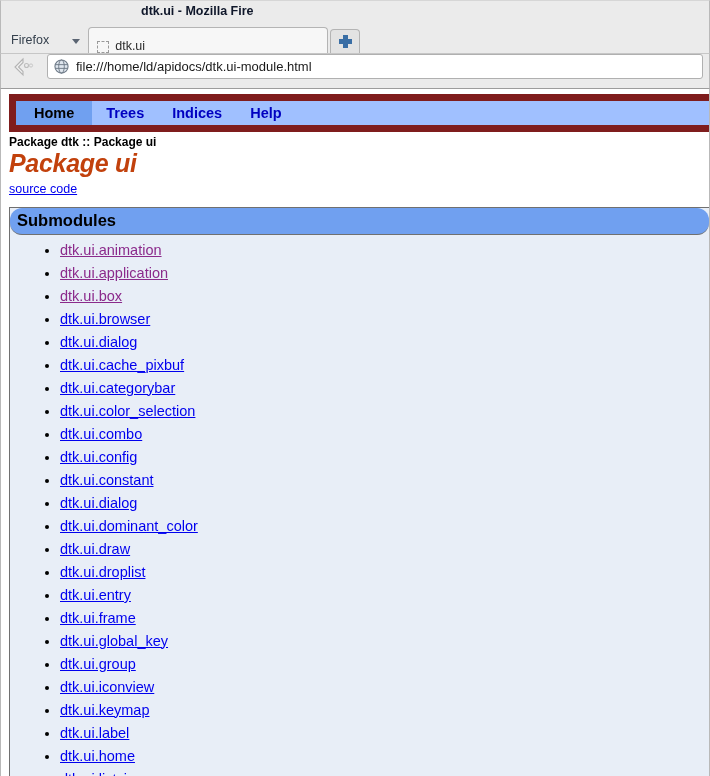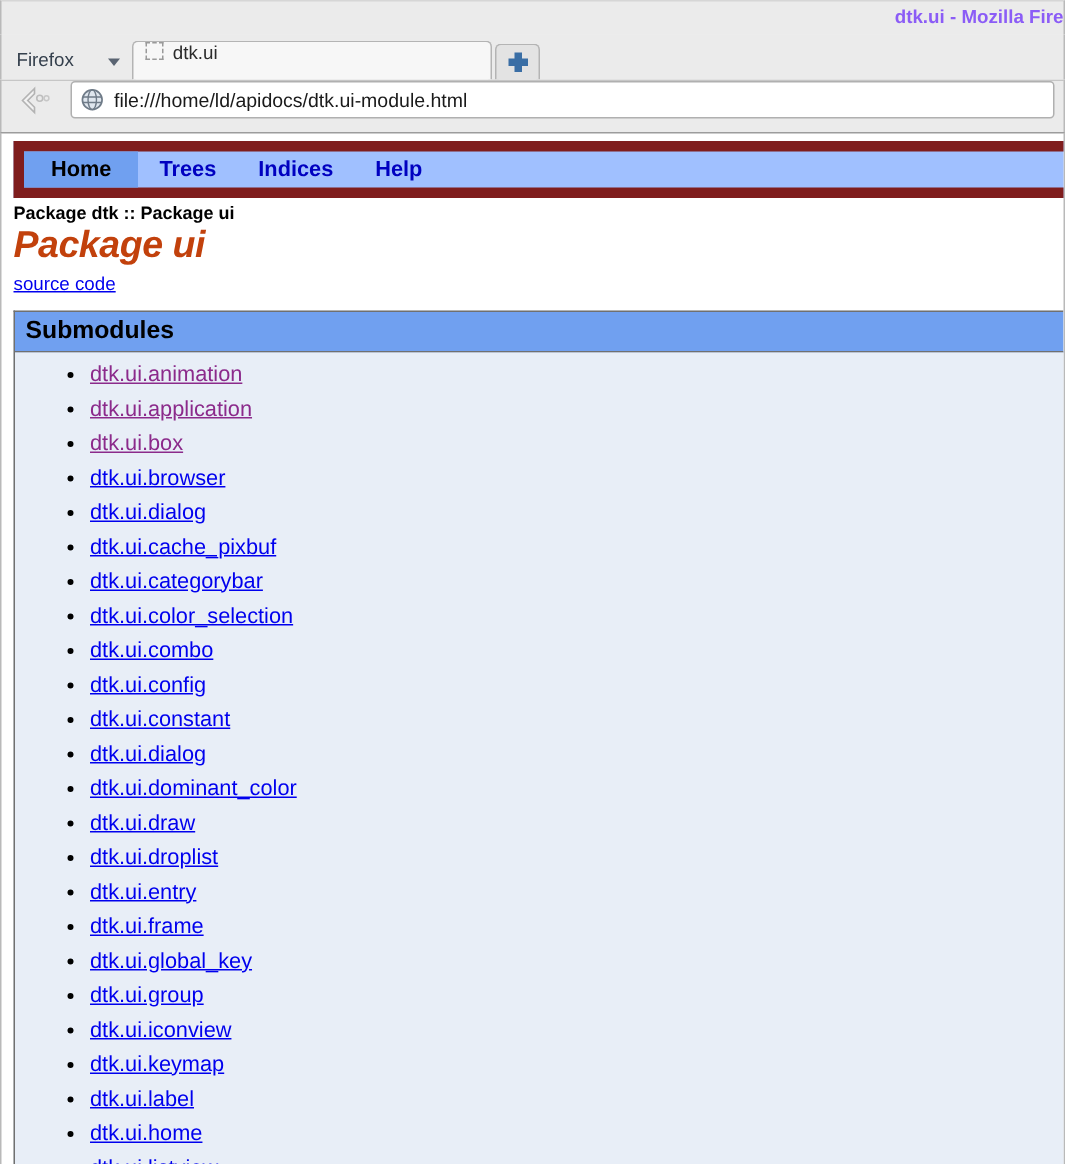--- a/index.html
+++ b/index.html
@@ -29,24 +29,24 @@
     border-top: 1px solid #d6d6d6;
     border-left: 1px solid #b9b9b9;
     border-right: 1px solid #b9b9b9;
     position: relative;
     flex: 0 0 auto;
   }
   .titlebar-text {
     position: absolute;
     left: 0; right: 0;
     top: 3px;
-    text-align: right;
+    text-align: left;
     font-size: 12.5px;
     font-weight: bold;
-    color: #8b5cf6;
+    color: #0f172a;
     white-space: nowrap;
     overflow: hidden;
     
     padding-left: 140px;
     box-sizing: border-box;
   }
 
   .tabstrip {
     height: 30px;
     background: #ebebeb;
@@ -76,21 +76,21 @@
     margin-top: 2px;
   }
   .tab {
     width: 240px;
     height: 26px;
     background: #f7f7f7;
     border: 1px solid #b4b4b4;
     border-bottom: none;
     border-radius: 4px 4px 0 0;
     display: flex;
-    align-items: flex-start;
+    align-items: flex-end;
     padding: 0 8px;
     box-sizing: border-box;
     gap: 6px;
     font-size: 12.5px;
     color: #2b2b2b;
   }
   .tab-favicon {
     width: 12px; height: 12px;
     border: 1px dashed #9a9a9a;
     box-sizing: border-box;
@@ -233,20 +233,21 @@
     box-sizing: border-box;
     background: #e8eef7;
   }
   .section-header {
     background: #70a0f0;
     border-bottom: 1px solid #707070;
     font-size: 16.5px;
     font-weight: bold;
     color: #000000;
     padding: 3px 0 4px 7px;
+    border-radius: 12px;
   }
   .section-body {
     padding: 4px 0 6px 0;
     background: #e8eef7;
   }
   ul.modlist {
     margin: 0;
     padding: 0 0 0 50px;
     list-style: disc;
   }

